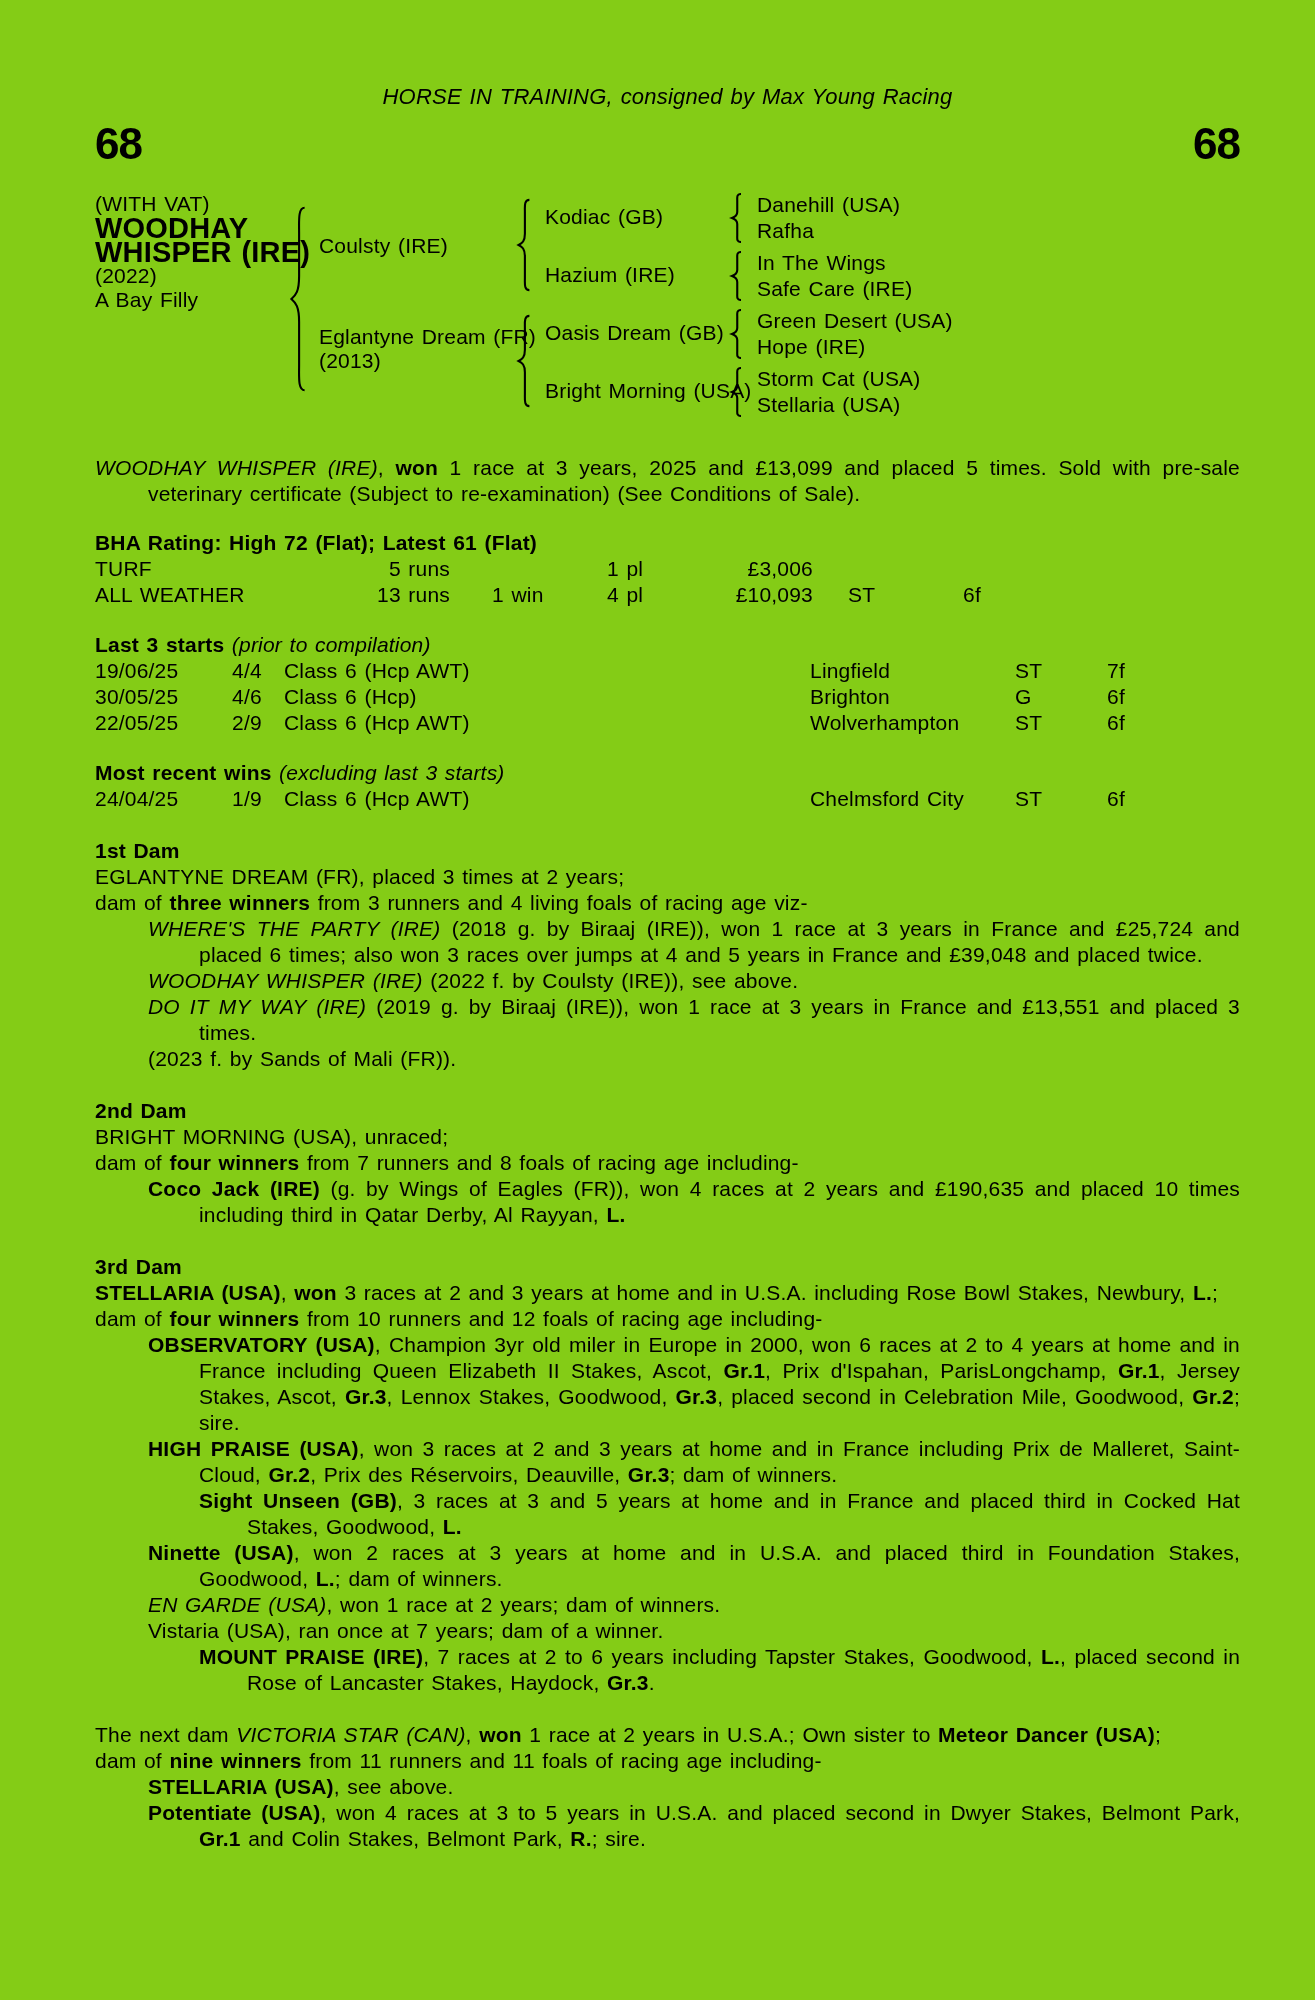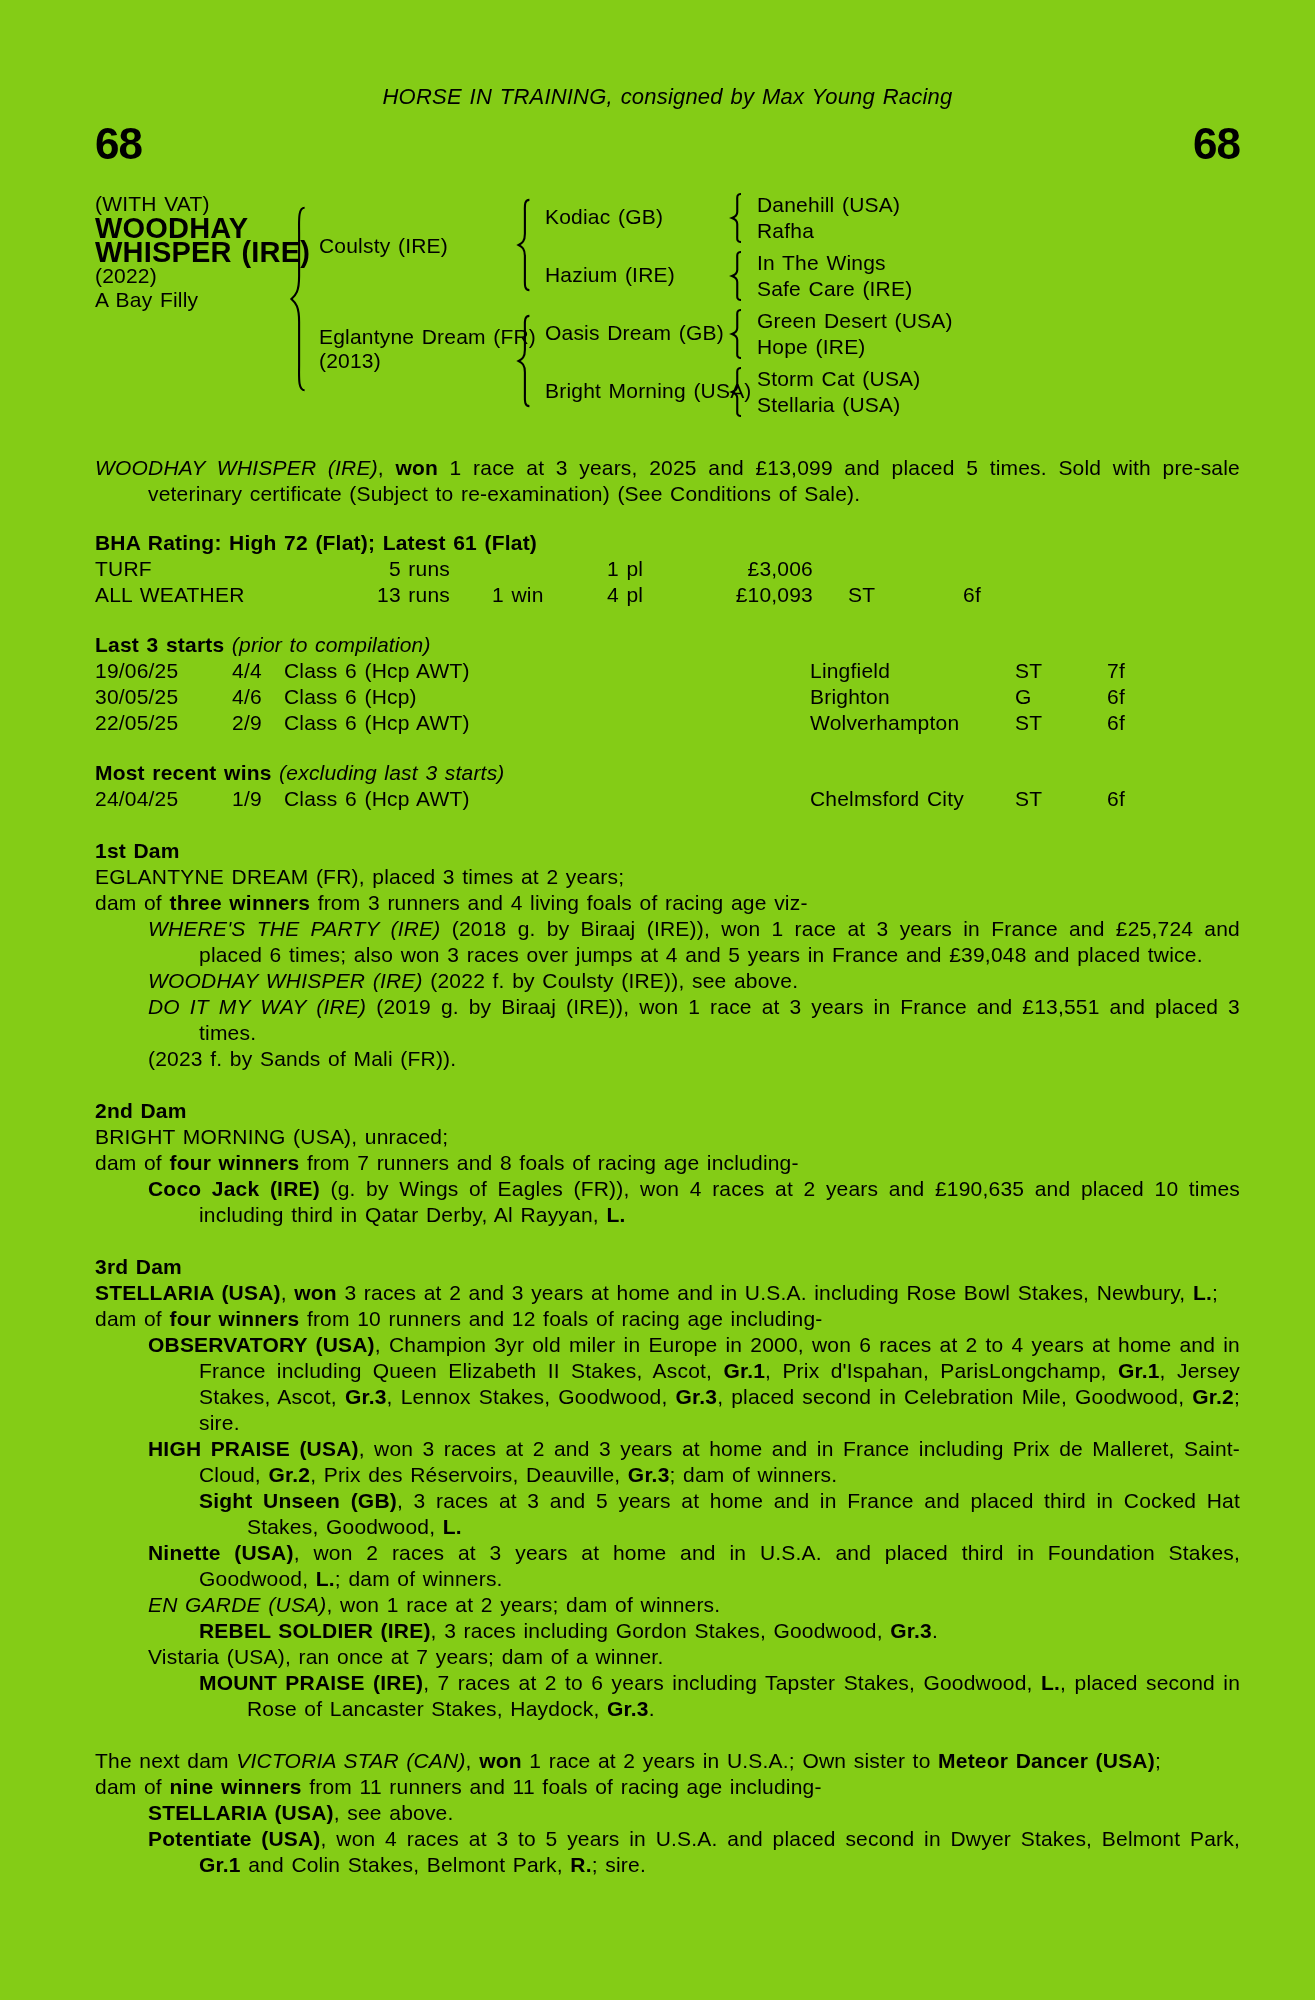--- a/index.html
+++ b/index.html
@@ -237,21 +237,20 @@
 
     <div class="dam-head">3rd Dam</div>
     <div>
       <p class="i0 just"><span class="b">STELLARIA (USA)</span><span>, </span><span class="b">won</span><span> 3 races at 2 and 3 years at home and in U.S.A. including Rose Bowl Stakes, Newbury, </span><span class="b">L.</span><span>;</span></p>
       <p class="i0 just"><span>dam of </span><span class="b">four winners</span><span> from 10 runners and 12 foals of racing age including-</span></p>
       <p class="i1 just"><span class="b">OBSERVATORY (USA)</span><span>, Champion 3yr old miler in Europe in 2000, won 6 races at 2 to 4 years at home and in France including Queen Elizabeth II Stakes, Ascot, </span><span class="b">Gr.1</span><span>, Prix d'Ispahan, ParisLongchamp, </span><span class="b">Gr.1</span><span>, Jersey Stakes, Ascot, </span><span class="b">Gr.3</span><span>, Lennox Stakes, Goodwood, </span><span class="b">Gr.3</span><span>, placed second in Celebration Mile, Goodwood, </span><span class="b">Gr.2</span><span>; sire.</span></p>
       <p class="i1 just"><span class="b">HIGH PRAISE (USA)</span><span>, won 3 races at 2 and 3 years at home and in France including Prix de Malleret, Saint-Cloud, </span><span class="b">Gr.2</span><span>, Prix des Réservoirs, Deauville, </span><span class="b">Gr.3</span><span>; dam of winners.</span></p>
       <p class="i2 just"><span class="b">Sight Unseen (GB)</span><span>, 3 races at 3 and 5 years at home and in France and placed third in Cocked Hat Stakes, Goodwood, </span><span class="b">L.</span></p>
       <p class="i1 just"><span class="b">Ninette (USA)</span><span>, won 2 races at 3 years at home and in U.S.A. and placed third in Foundation Stakes, Goodwood, </span><span class="b">L.</span><span>; dam of winners.</span></p>
       <p class="i1 just"><span class="i">EN GARDE (USA)</span><span>, won 1 race at 2 years; dam of winners.</span></p>
-      <p class="i2 just"><span class="b">REBEL SOLDIER (IRE)</span><span>, 3 races including Gordon Stakes, Goodwood, </span><span class="b">Gr.3</span><span>.</span></p>
       <p class="i1 just"><span>Vistaria (USA), ran once at 7 years; dam of a winner.</span></p>
       <p class="i2 just"><span class="b">MOUNT PRAISE (IRE)</span><span>, 7 races at 2 to 6 years including Tapster Stakes, Goodwood, </span><span class="b">L.</span><span>, placed second in Rose of Lancaster Stakes, Haydock, </span><span class="b">Gr.3</span><span>.</span></p>
     </div>
 
     <div class="gap">
       <p class="i0 just"><span>The next dam </span><span class="i">VICTORIA STAR (CAN)</span><span>, </span><span class="b">won</span><span> 1 race at 2 years in U.S.A.; Own sister to </span><span class="b">Meteor Dancer (USA)</span><span>;</span></p>
       <p class="i0 just"><span>dam of </span><span class="b">nine winners</span><span> from 11 runners and 11 foals of racing age including-</span></p>
       <p class="i1 just"><span class="b">STELLARIA (USA)</span><span>, see above.</span></p>
       <p class="i1 just"><span class="b">Potentiate (USA)</span><span>, won 4 races at 3 to 5 years in U.S.A. and placed second in Dwyer Stakes, Belmont Park, </span><span class="b">Gr.1</span><span> and Colin Stakes, Belmont Park, </span><span class="b">R.</span><span>; sire.</span></p>
     </div>

